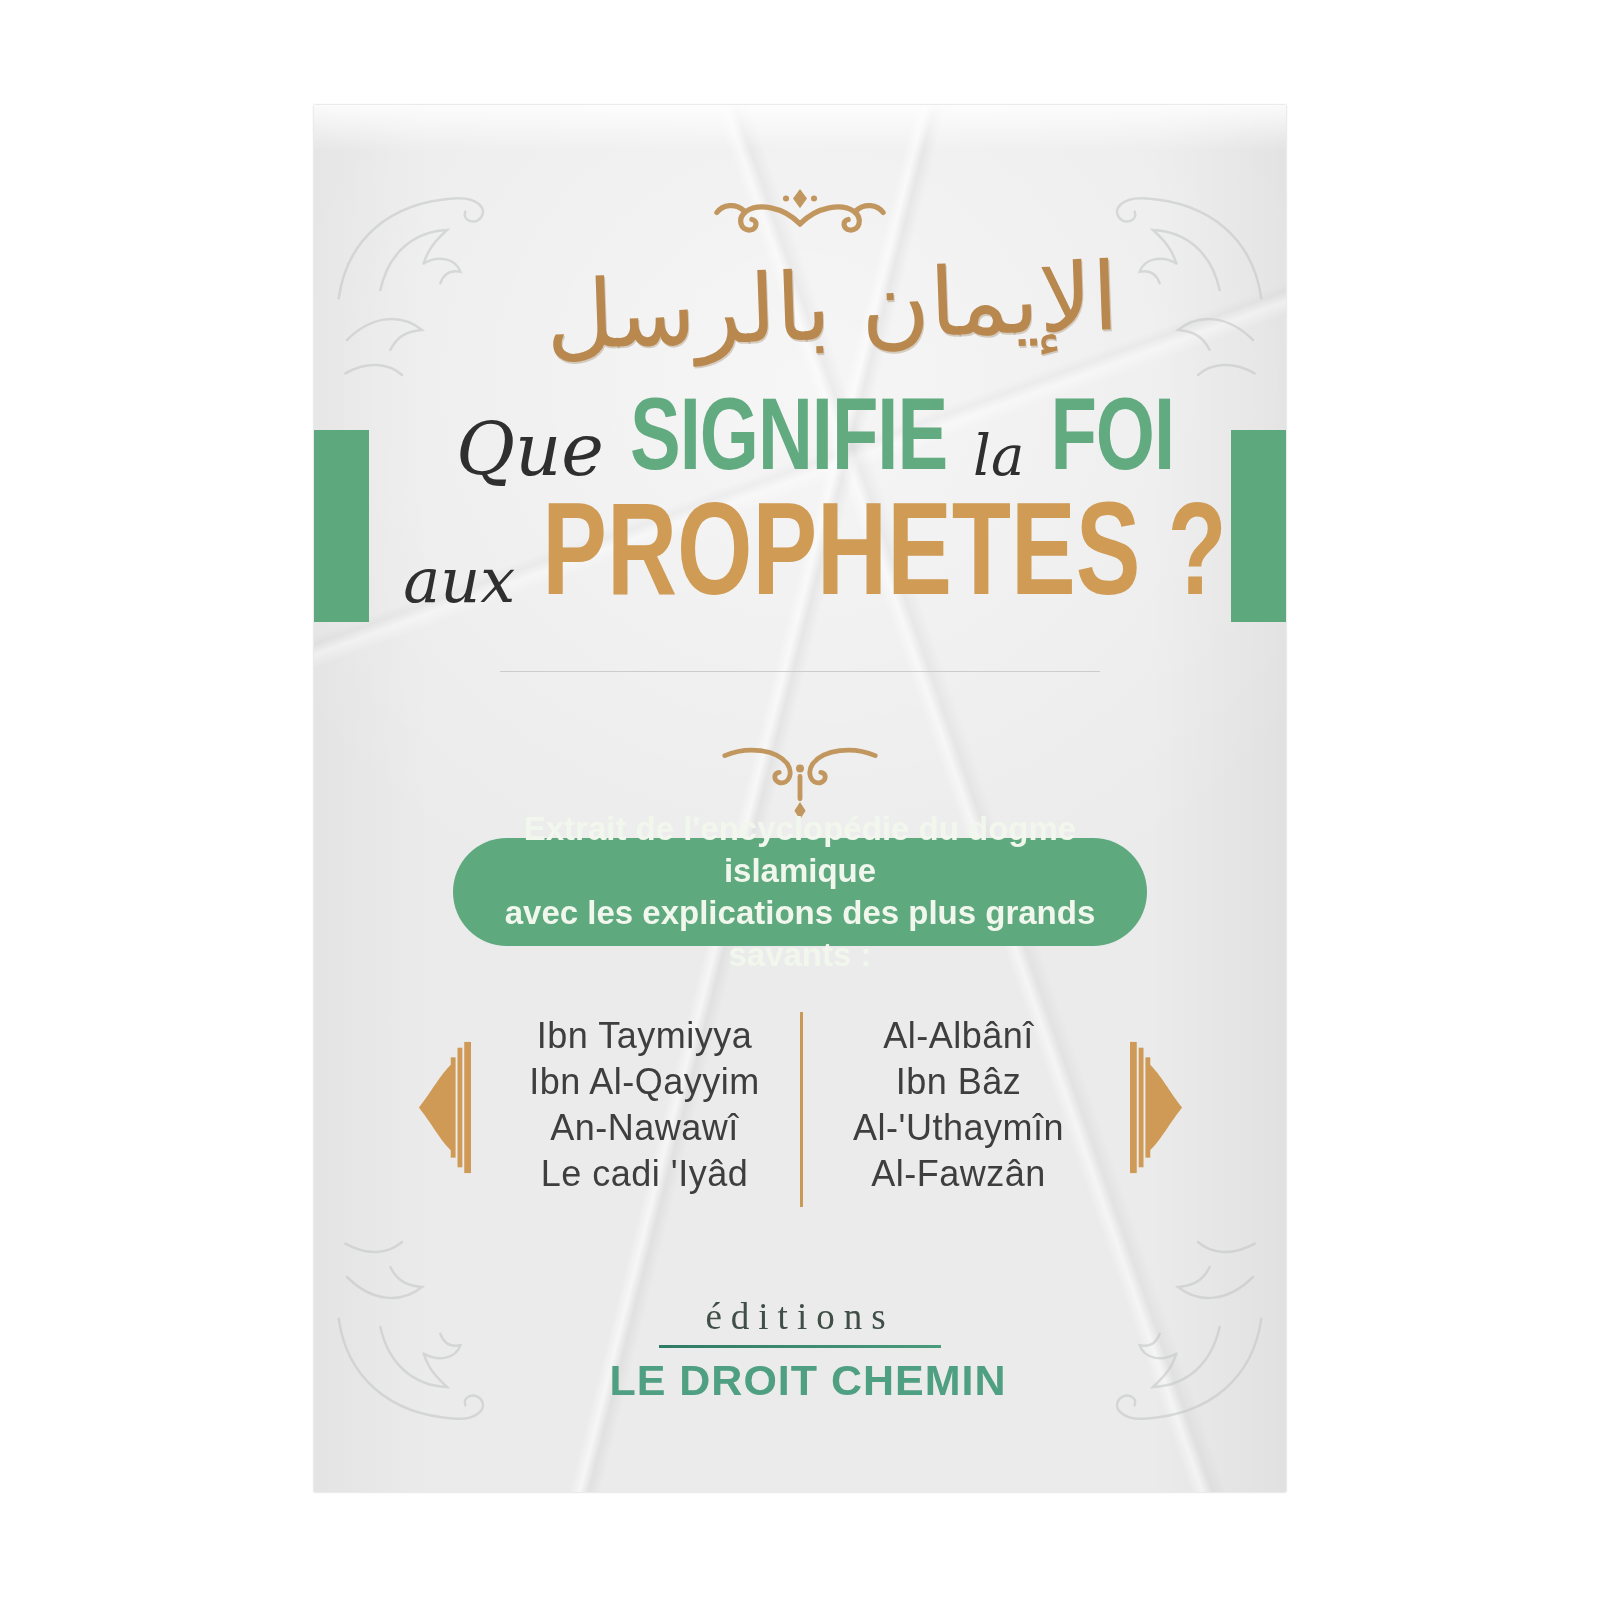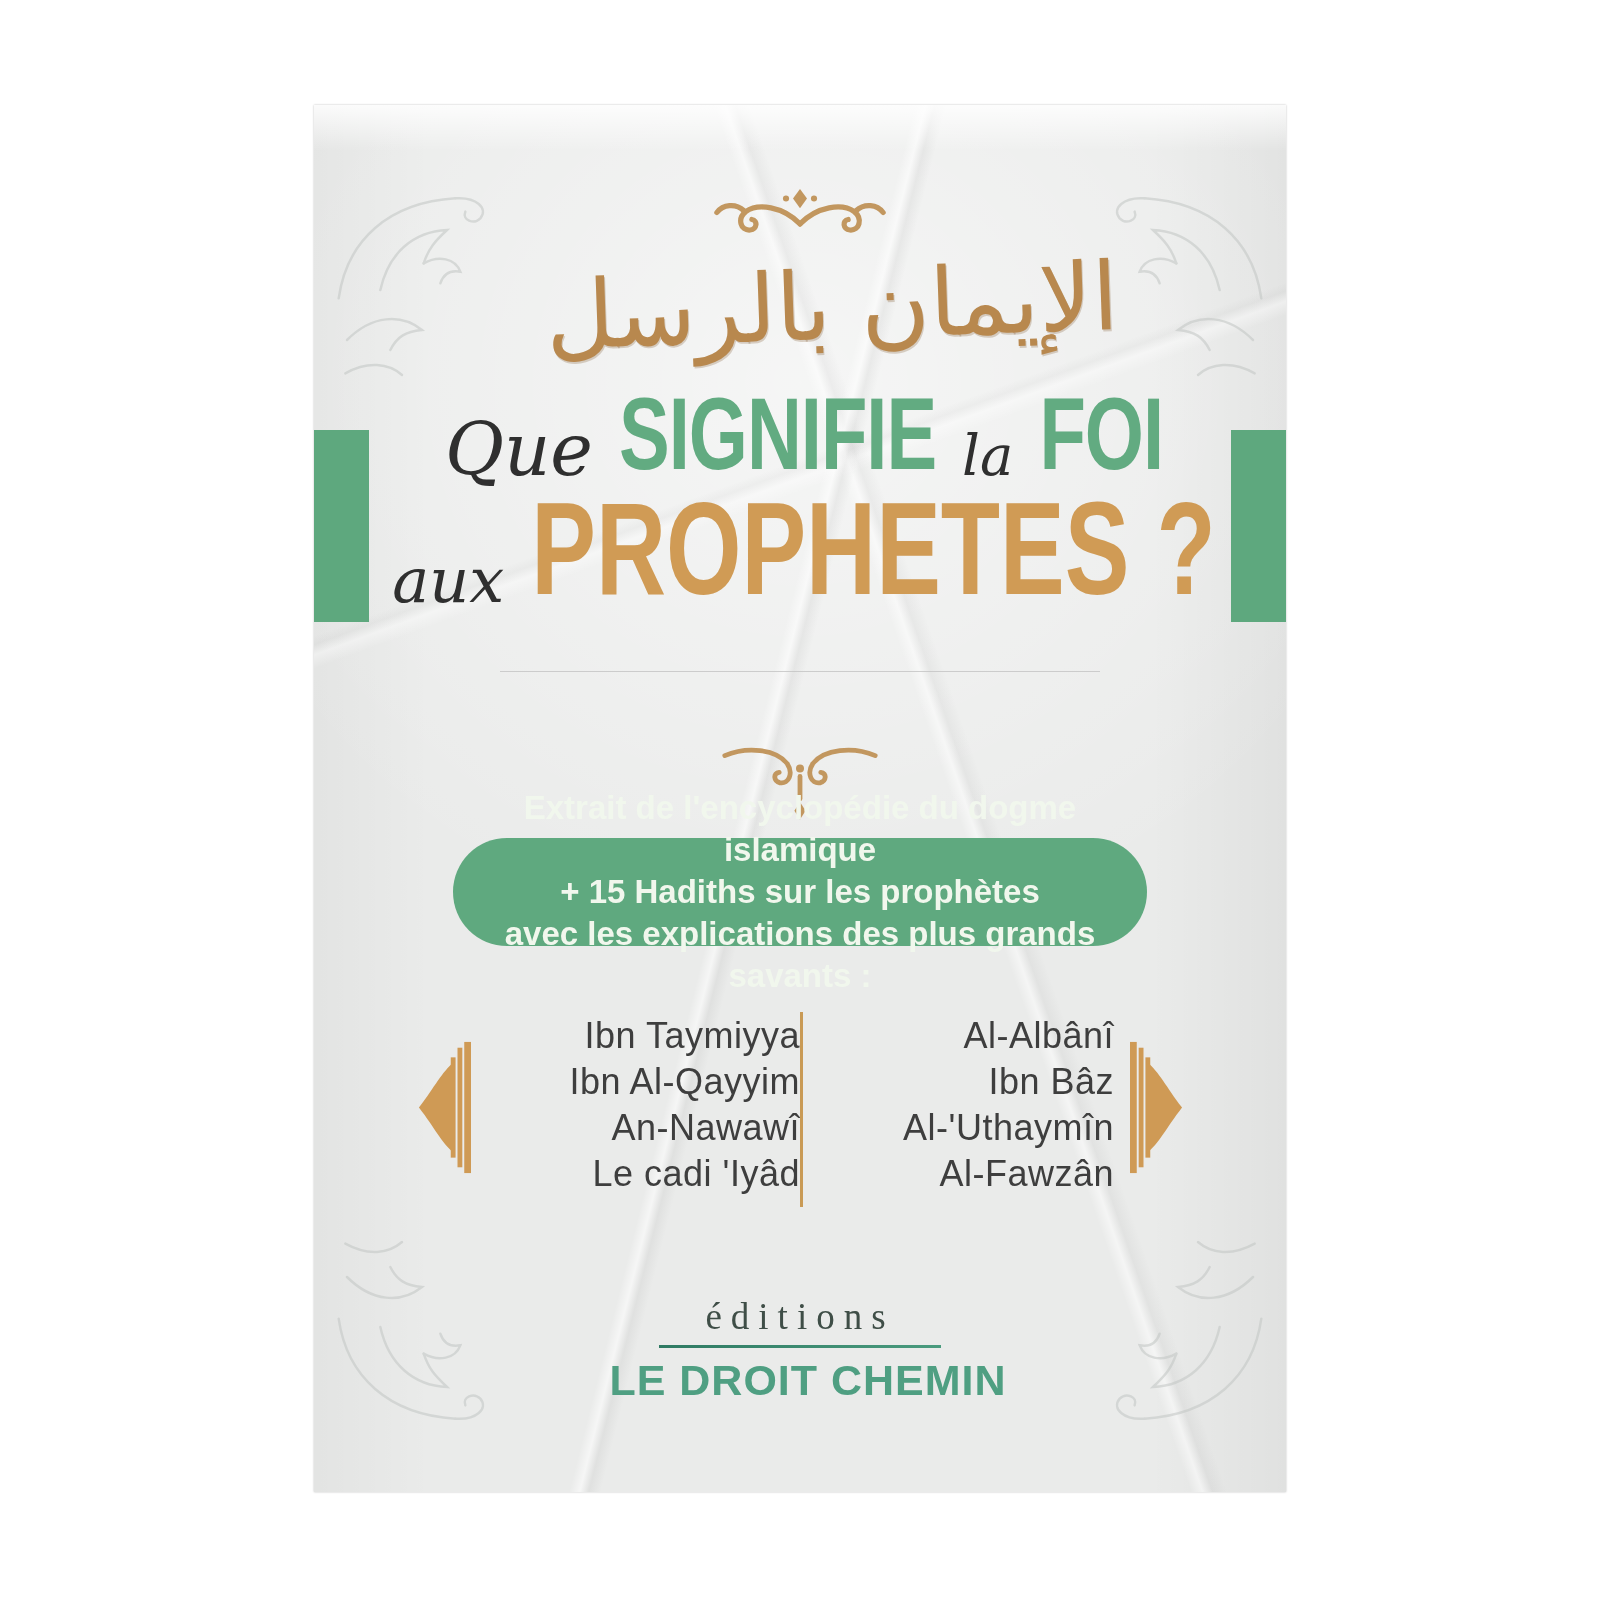--- a/index.html
+++ b/index.html
@@ -43,21 +43,21 @@
     font-family:"DejaVu Sans",sans-serif;
     font-size:94px;color:#b8884e;
     transform:rotate(-2deg);
     text-shadow:1px 2px 0 rgba(122,82,40,.25);
   }
 
   .bar{position:absolute;width:55px;height:192px;top:325px;background:#5ea87e;}
   .bar.left{left:0;}
   .bar.right{right:0;}
 
-  .title-line{position:absolute;left:4px;width:100%;display:flex;justify-content:center;align-items:baseline;}
+  .title-line{position:absolute;left:15px;width:100%;display:flex;justify-content:center;align-items:baseline;}
   .title-line1{top:300px;gap:26px;}
   .title-line2{top:408px;gap:27px;}
   .script{font-family:"DejaVu Serif",serif;font-style:italic;color:#2f2f2f;}
   .script.que{font-size:72px;}
   .script.la{font-size:56px;}
   .script.aux{font-size:62px;}
   .cond{
     font-weight:700;letter-spacing:-1px;display:inline-block;
     transform:scaleY(1.35);transform-origin:center bottom;
   }
@@ -75,21 +75,21 @@
   .highlight-box{
     position:absolute;left:50%;top:733px;transform:translateX(-50%);
     width:694px;height:108px;background:#5fa97f;border-radius:58px;
     display:flex;flex-direction:column;justify-content:center;
     text-align:center;color:#f1f7ed;font-weight:700;
     font-size:33px;line-height:42px;letter-spacing:0px;
   }
 
   .names{position:absolute;left:120px;top:912px;width:680px;display:flex;}
   .names-col{flex:1;display:flex;flex-direction:column;gap:9px;
-    font-size:36px;color:#3e3e3e;letter-spacing:.5px;text-align:right;line-height:37px;}
+    font-size:36px;color:#3e3e3e;letter-spacing:.5px;text-align:center;line-height:37px;}
   .names-left{padding-left:55px;}
   .names-divider{width:3px;height:195px;background:#c99a55;margin-top:-5px;}
 
   .bracket{position:absolute;top:935px;width:58px;height:135px;}
   .bracket.left{left:101px;}
   .bracket.right{left:814px;transform:scaleX(-1);}
   .bracket path,.bracket rect{fill:#cf9a55;}
 
   .publisher{position:absolute;left:0;top:1190px;width:100%;text-align:center;}
   .pub-editions{
@@ -174,21 +174,20 @@
       <path d="M6,20 C34,8 70,12 84,30 C92,42 86,56 75,54 C67,52 66,42 74,41"></path>
       <path d="M194,20 C166,8 130,12 116,30 C108,42 114,56 125,54 C133,52 134,42 126,41"></path>
       <path d="M100,46 L100,74"></path>
     </g>
     <path d="M100,78 L107,89 L100,100 L93,89 Z" fill="#c2975f"></path>
     <circle cx="100" cy="36" r="5" fill="#c2975f"></circle>
   </svg>
 
   <div class="highlight-box">
     <div>Extrait de l'encyclopédie du dogme islamique</div>
-    <div>+ 15 Hadiths sur les prophètes</div>
     <div>avec les explications des plus grands savants :</div>
   </div>
 
   <svg class="bracket left" viewBox="0 0 58 140">
     <rect x="50" y="2" width="7" height="136"></rect>
     <rect x="43" y="8" width="5" height="124"></rect>
     <rect x="36" y="18" width="5" height="104"></rect>
     <path d="M40,22 C26,34 20,48 3,70 C20,92 26,106 40,118 Z"></path>
   </svg>
   <svg class="bracket right" viewBox="0 0 58 140">

